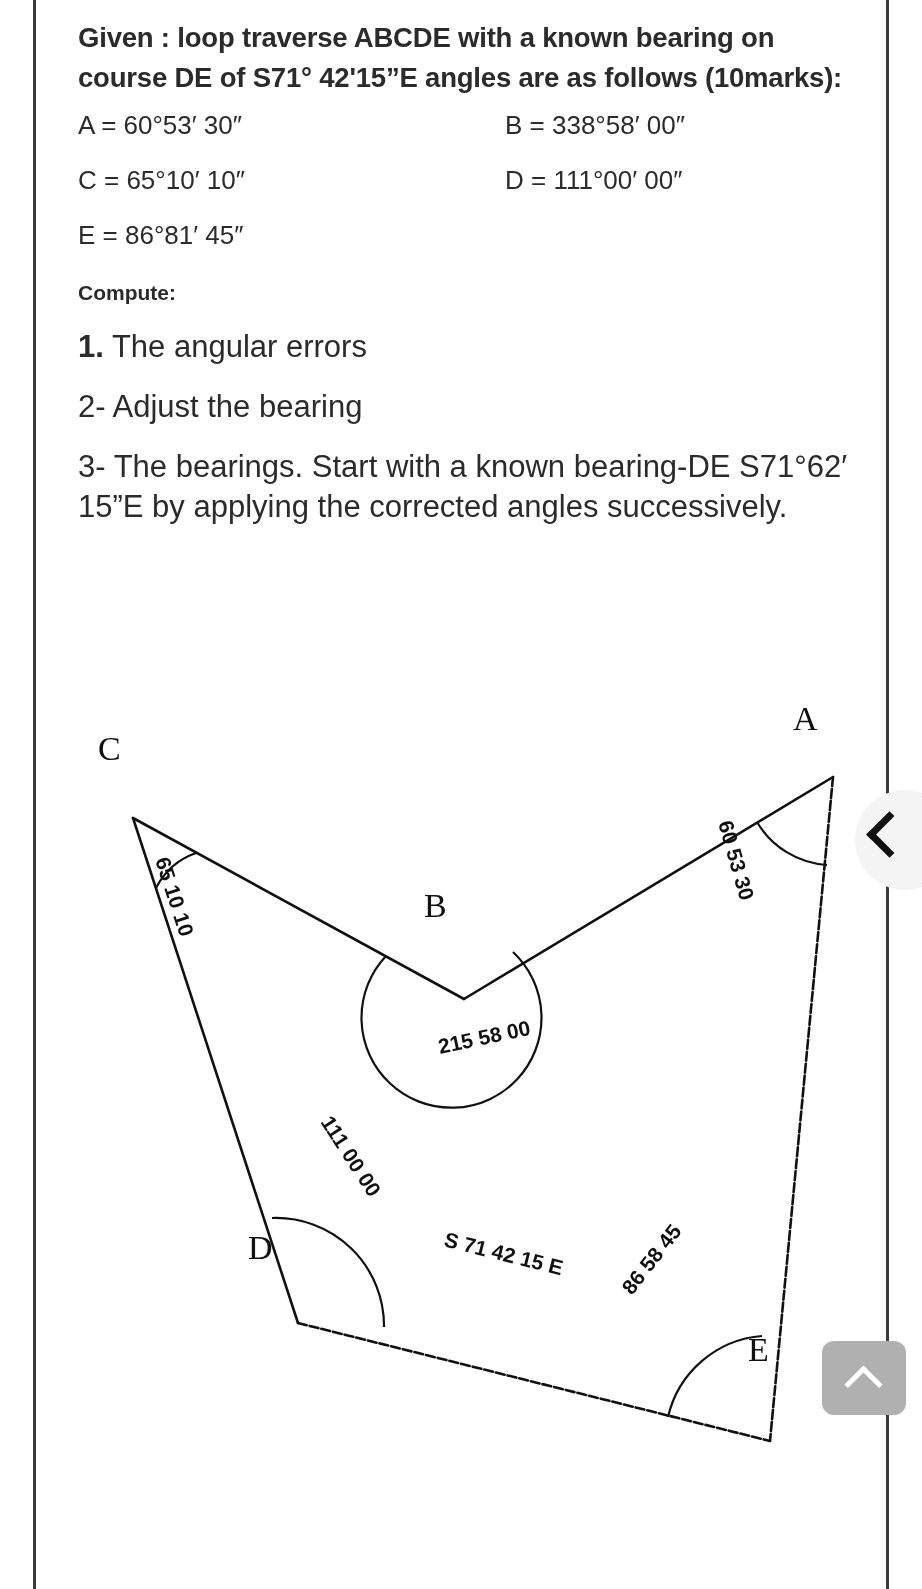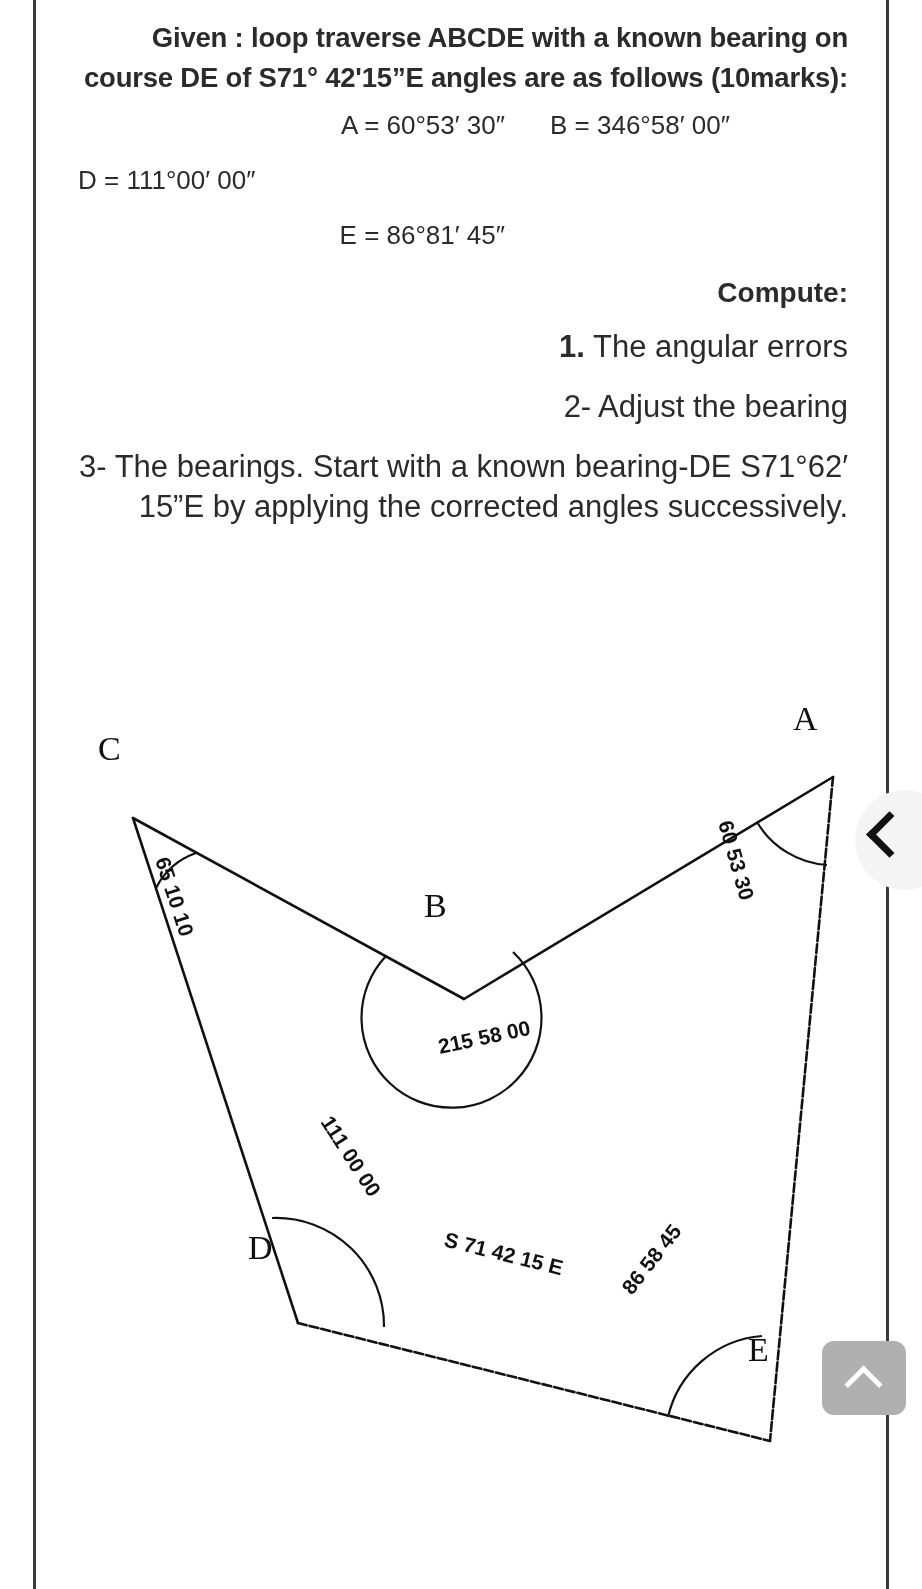--- a/index.html
+++ b/index.html
@@ -26,48 +26,46 @@
   }
   .rule-left  { left: 33px; }
   .rule-right { left: 886px; }
 
   
   .sheet {
     position: absolute;
     left: 78px;
     top: 18px;
     width: 770px;
-    text-align: right;
   }
   .para {
     font-size: 27.5px;
     line-height: 40px;
     letter-spacing: -0.2px;
     margin: 0 0 10px 0;
   }
   .para.bold { font-weight: bold; }
 
   .anglegrid {
     margin: 12px 0 0 0;
     position: relative;
   }
   .anglerow {
     display: flex;
     margin-bottom: 25px;
-    gap: 45px;
   }
   .anglerow .cell {
     font-size: 26px;
     line-height: 30px;
     white-space: nowrap;
   }
   .anglerow .cell.c1 { width: 427px; }
 
   .compute-head {
-    font-size: 28px;
+    font-size: 21px;
     font-weight: bold;
     line-height: 36px;
     margin: 22px 0 16px 0;
   }
   .step {
     font-size: 31px;
     line-height: 40px;
     margin-bottom: 20px;
   }
   .step .marker-bold { font-weight: bold; }
@@ -141,23 +139,24 @@
 <div class="rule rule-left"></div>
 <div class="rule rule-right"></div>
 
 <div class="sheet">
 
   <p class="para bold">Given : loop traverse ABCDE with a known bearing on course DE of S71° 42ʹ15”E angles are as follows (10marks):</p>
 
   <div class="anglegrid">
     <div class="anglerow">
       <div class="cell c1">A = 60°53′ 30″</div>
-      <div class="cell c2">B = 346°58′ 00″</div>
+      <div class="cell c2">B = 338°58′ 00″</div>
     </div>
     <div class="anglerow">
+      <div class="cell c1">C = 65°10′ 10″</div>
       <div class="cell c2">D = 111°00′ 00″</div>
     </div>
     <div class="anglerow">
       <div class="cell c1">E = 86°81′ 45″</div>
       <div class="cell c2"></div>
     </div>
   </div>
 
   <div class="compute-head">Compute:</div>
 

